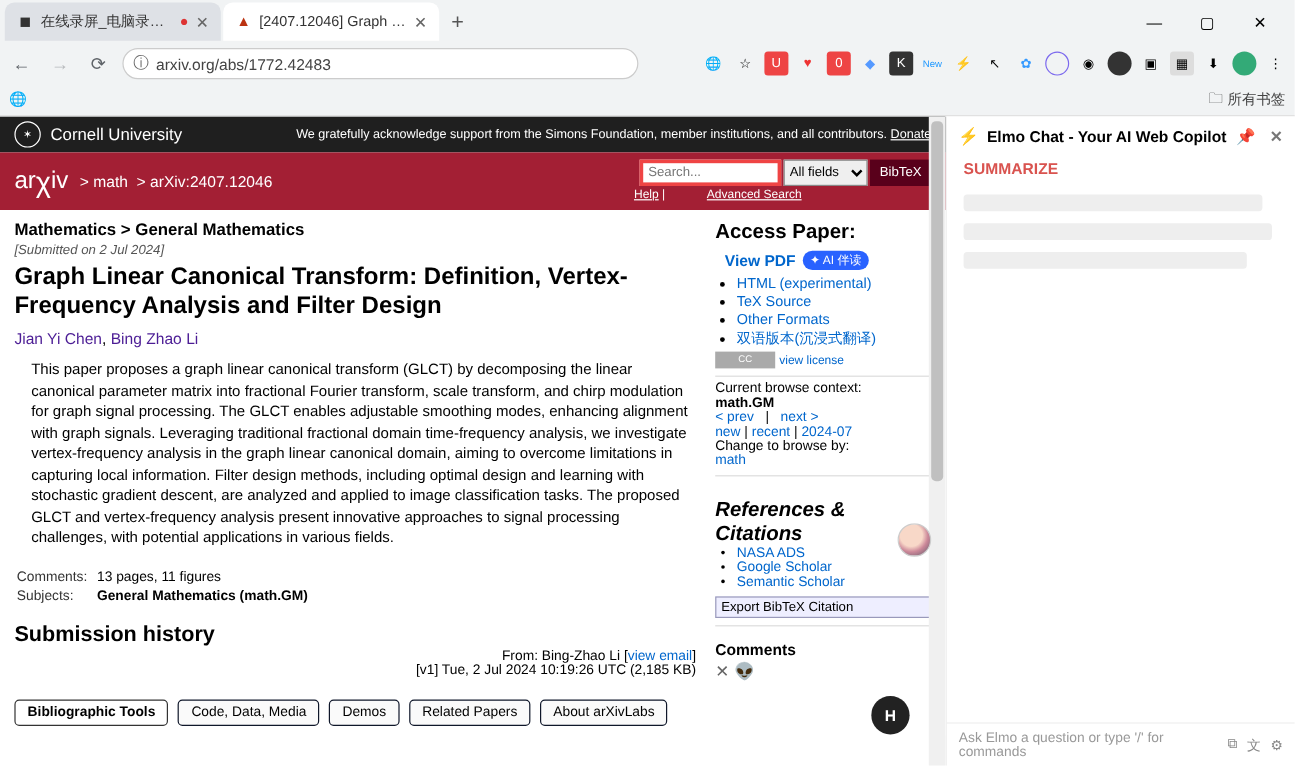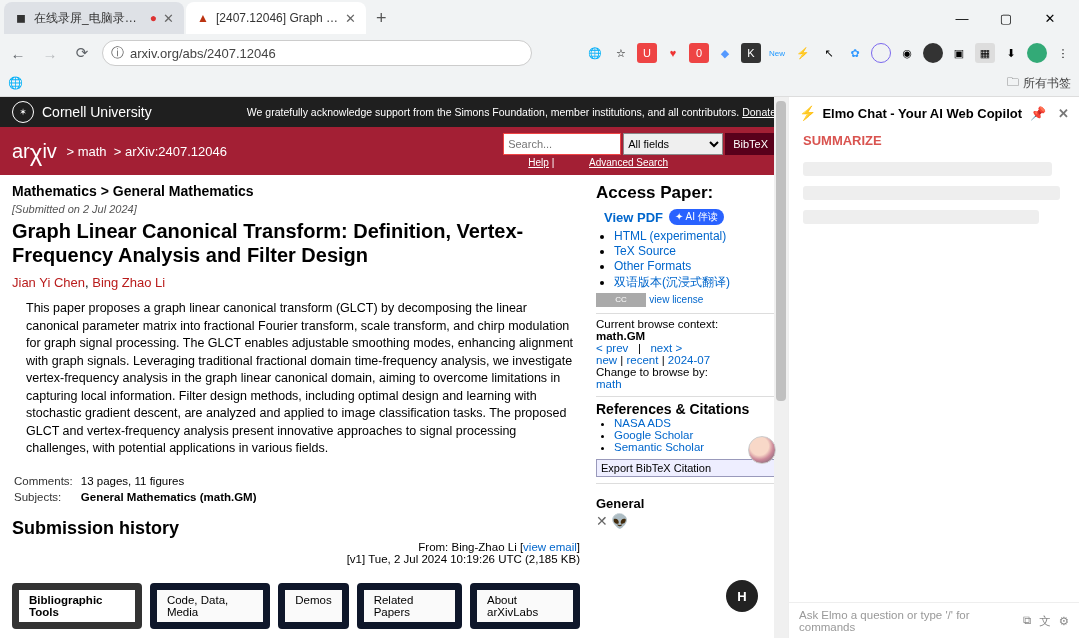--- a/index.html
+++ b/index.html
@@ -36,64 +36,64 @@
 .cornell-seal { width: 22px; height: 22px; border: 1.5px solid #fff; border-radius: 50%; margin-right: 8px; display: flex; align-items: center; justify-content: center; font-size: 9px; }
 .cornell-right { margin-left: auto; font-size: 10.5px; text-align: right; line-height: 1.2; }
 .cornell-right a { color: #fff; text-decoration: underline; }
 
 
 .arxiv-hdr { background: #a31f34; color: #fff; height: 48px; display: flex; align-items: center; padding: 0 12px; position: relative; }
 .arxiv-logo { font-size: 20px; font-weight: normal; letter-spacing: 0; display: flex; align-items: center; }
 .arxiv-logo .chi { font-size: 24px; position: relative; top: 2px; }
 .breadcrumb { font-size: 13px; margin-left: 6px; }
 .search-box { position: absolute; right: 12px; top: 6px; display: flex; gap: 2px; }
-.search-box input { width: 118px; height: 22px; font-size: 11px; padding: 0 4px; border: 1px solid #ef4444; }
-.search-box select { width: 100px; height: 22px; font-size: 11px; border: 1px solid #888; }
+.search-box input { width: 118px; height: 22px; font-size: 11px; padding: 0 4px; border: 3px solid #ef4444; }
+.search-box select { width: 70px; height: 22px; font-size: 11px; border: 1px solid #888; }
 .search-box button { background: #59001b; color: #fff; border: none; height: 22px; padding: 0 8px; font-size: 11px; }
 .help-links { position: absolute; right: 120px; top: 30px; font-size: 10px; }
 .help-links a { color: #fff; text-decoration: underline; padding-left: 32px; }
 
 
 .paper-body { display: flex; background: #fff; padding: 8px 12px; gap: 16px; }
 .paper-left { flex: 1; }
 .paper-right { width: 180px; font-size: 12px; }
 
 .subj-hdr { font-size: 14px; font-weight: bold; margin-bottom: 4px; }
 .submitted { font-size: 11px; font-style: italic; color: #555; margin-bottom: 4px; }
 h1.title { font-size: 20px; font-weight: bold; margin-bottom: 8px; line-height: 1.2; }
 .authors { font-size: 13px; margin-bottom: 10px; }
-.authors a { color: #b91c1c; text-decoration: none; }
+.authors a { color: #4c1d95; text-decoration: none; }
 .abstract { font-size: 12.5px; line-height: 1.4; margin-bottom: 14px; padding-left: 14px; }
 
 .meta-table { font-size: 11.5px; }
 .meta-table td { padding: 1px 6px 1px 0; vertical-align: top; }
 .meta-table td:first-child { color: #333; }
 .meta-table a { color: #0066cc; }
 
 .subhist-h { font-size: 18px; font-weight: bold; margin-top: 12px; }
 .subhist { font-size: 11.5px; margin-top: 2px; text-align: right; }
 .subhist a { color: #0066cc; }
 
 .tab-buttons { display: flex; gap: 8px; margin-top: 18px; }
-.tab-button { border: 7px solid #0f172a; border-radius: 4px; padding: 4px 10px; font-size: 11.5px; background: #fafafa; }
+.tab-button { border: 1px solid #0f172a; border-radius: 4px; padding: 4px 10px; font-size: 11.5px; background: #fafafa; }
 .tab-button.active { border-color: #333; font-weight: bold; background: #fff; }
 
 
 .access-h { font-size: 17px; font-weight: bold; margin-bottom: 6px; }
 .access-list { list-style: disc; padding-left: 18px; }
 .access-list li { margin: 1px 0; }
 .access-list a { color: #0066cc; }
 .pdf-row { display: flex; align-items: center; gap: 6px; margin-bottom: 4px; padding-left: 8px; }
 .pdf-row a { color: #0066cc; font-weight: bold; font-size: 13px; }
 .ai-badge { background: #2962ff; color: #fff; font-size: 10px; border-radius: 10px; padding: 1px 6px; }
 .license-img { width: 50px; height: 14px; background: #aaa; display: inline-block; vertical-align: middle; font-size: 8px; color: #fff; text-align: center; line-height: 14px; }
 
 .ctx-block { border-top: 1px solid #ddd; margin-top: 6px; padding-top: 4px; font-size: 11.5px; }
 .ctx-block a { color: #0066cc; }
-.ref-h { font-size: 14px; font-weight: bold; margin-top: 0; }
+.ref-h { font-size: 17px; font-weight: bold; margin-top: 14px; font-style: italic; }
 .ref-list { list-style: disc; padding-left: 18px; font-size: 11.5px; }
 .export { background: #eef; border: 1px solid #99b; font-size: 11px; padding: 2px 4px; margin-top: 6px; }
 .bookmark-h { font-size: 13px; font-weight: bold; margin-top: 8px; }
 .bm-icons { font-size: 14px; color: #666; margin-top: 2px; }
 
 
 .scrollbar { position: absolute; right: 0; top: 0; width: 14px; height: 100%; background: #f0f0f0; }
 .scroll-thumb { position: absolute; left: 2px; width: 10px; top: 4px; height: 300px; background: #c0c0c0; border-radius: 4px; }
 
 
@@ -132,21 +132,21 @@
       <div class="wc">✕</div>
     </div>
   </div>
 
   <div class="nav-bar">
     <div class="nav-btn">←</div>
     <div class="nav-btn" style="opacity:.4">→</div>
     <div class="nav-btn">⟳</div>
     <div class="addr">
       <span style="color:#666">ⓘ</span>
-      <span>arxiv.org/abs/2407.12046</span>
+      <span>arxiv.org/abs/1772.42483</span>
     </div>
     <div class="ext-row">
       <div class="ext">🌐</div>
       <div class="ext">☆</div>
       <div class="ext" style="background:#e44;color:#fff">U</div>
       <div class="ext" style="color:#e33">♥</div>
       <div class="ext" style="background:#e44;color:#fff">0</div>
       <div class="ext" style="color:#59f">◆</div>
       <div class="ext" style="background:#333;color:#fff">K</div>
       <div class="ext" style="color:#29f;font-size:8px">New</div>
@@ -272,21 +272,21 @@
           <div class="ref-h">References &amp; Citations</div>
           <ul class="ref-list">
             <li><a>NASA ADS</a></li>
             <li><a>Google Scholar</a></li>
             <li><a>Semantic Scholar</a></li>
           </ul>
           <div class="export">Export BibTeX Citation</div>
         </div>
 
         <div class="ctx-block">
-          <div class="bookmark-h">General</div>
+          <div class="bookmark-h">Comments</div>
           <div class="bm-icons">
             <span>✕</span>
             <span>👽</span>
           </div>
         </div>
       </div>
     </div>
 
     <div class="scrollbar">
       <div class="scroll-thumb"></div>

